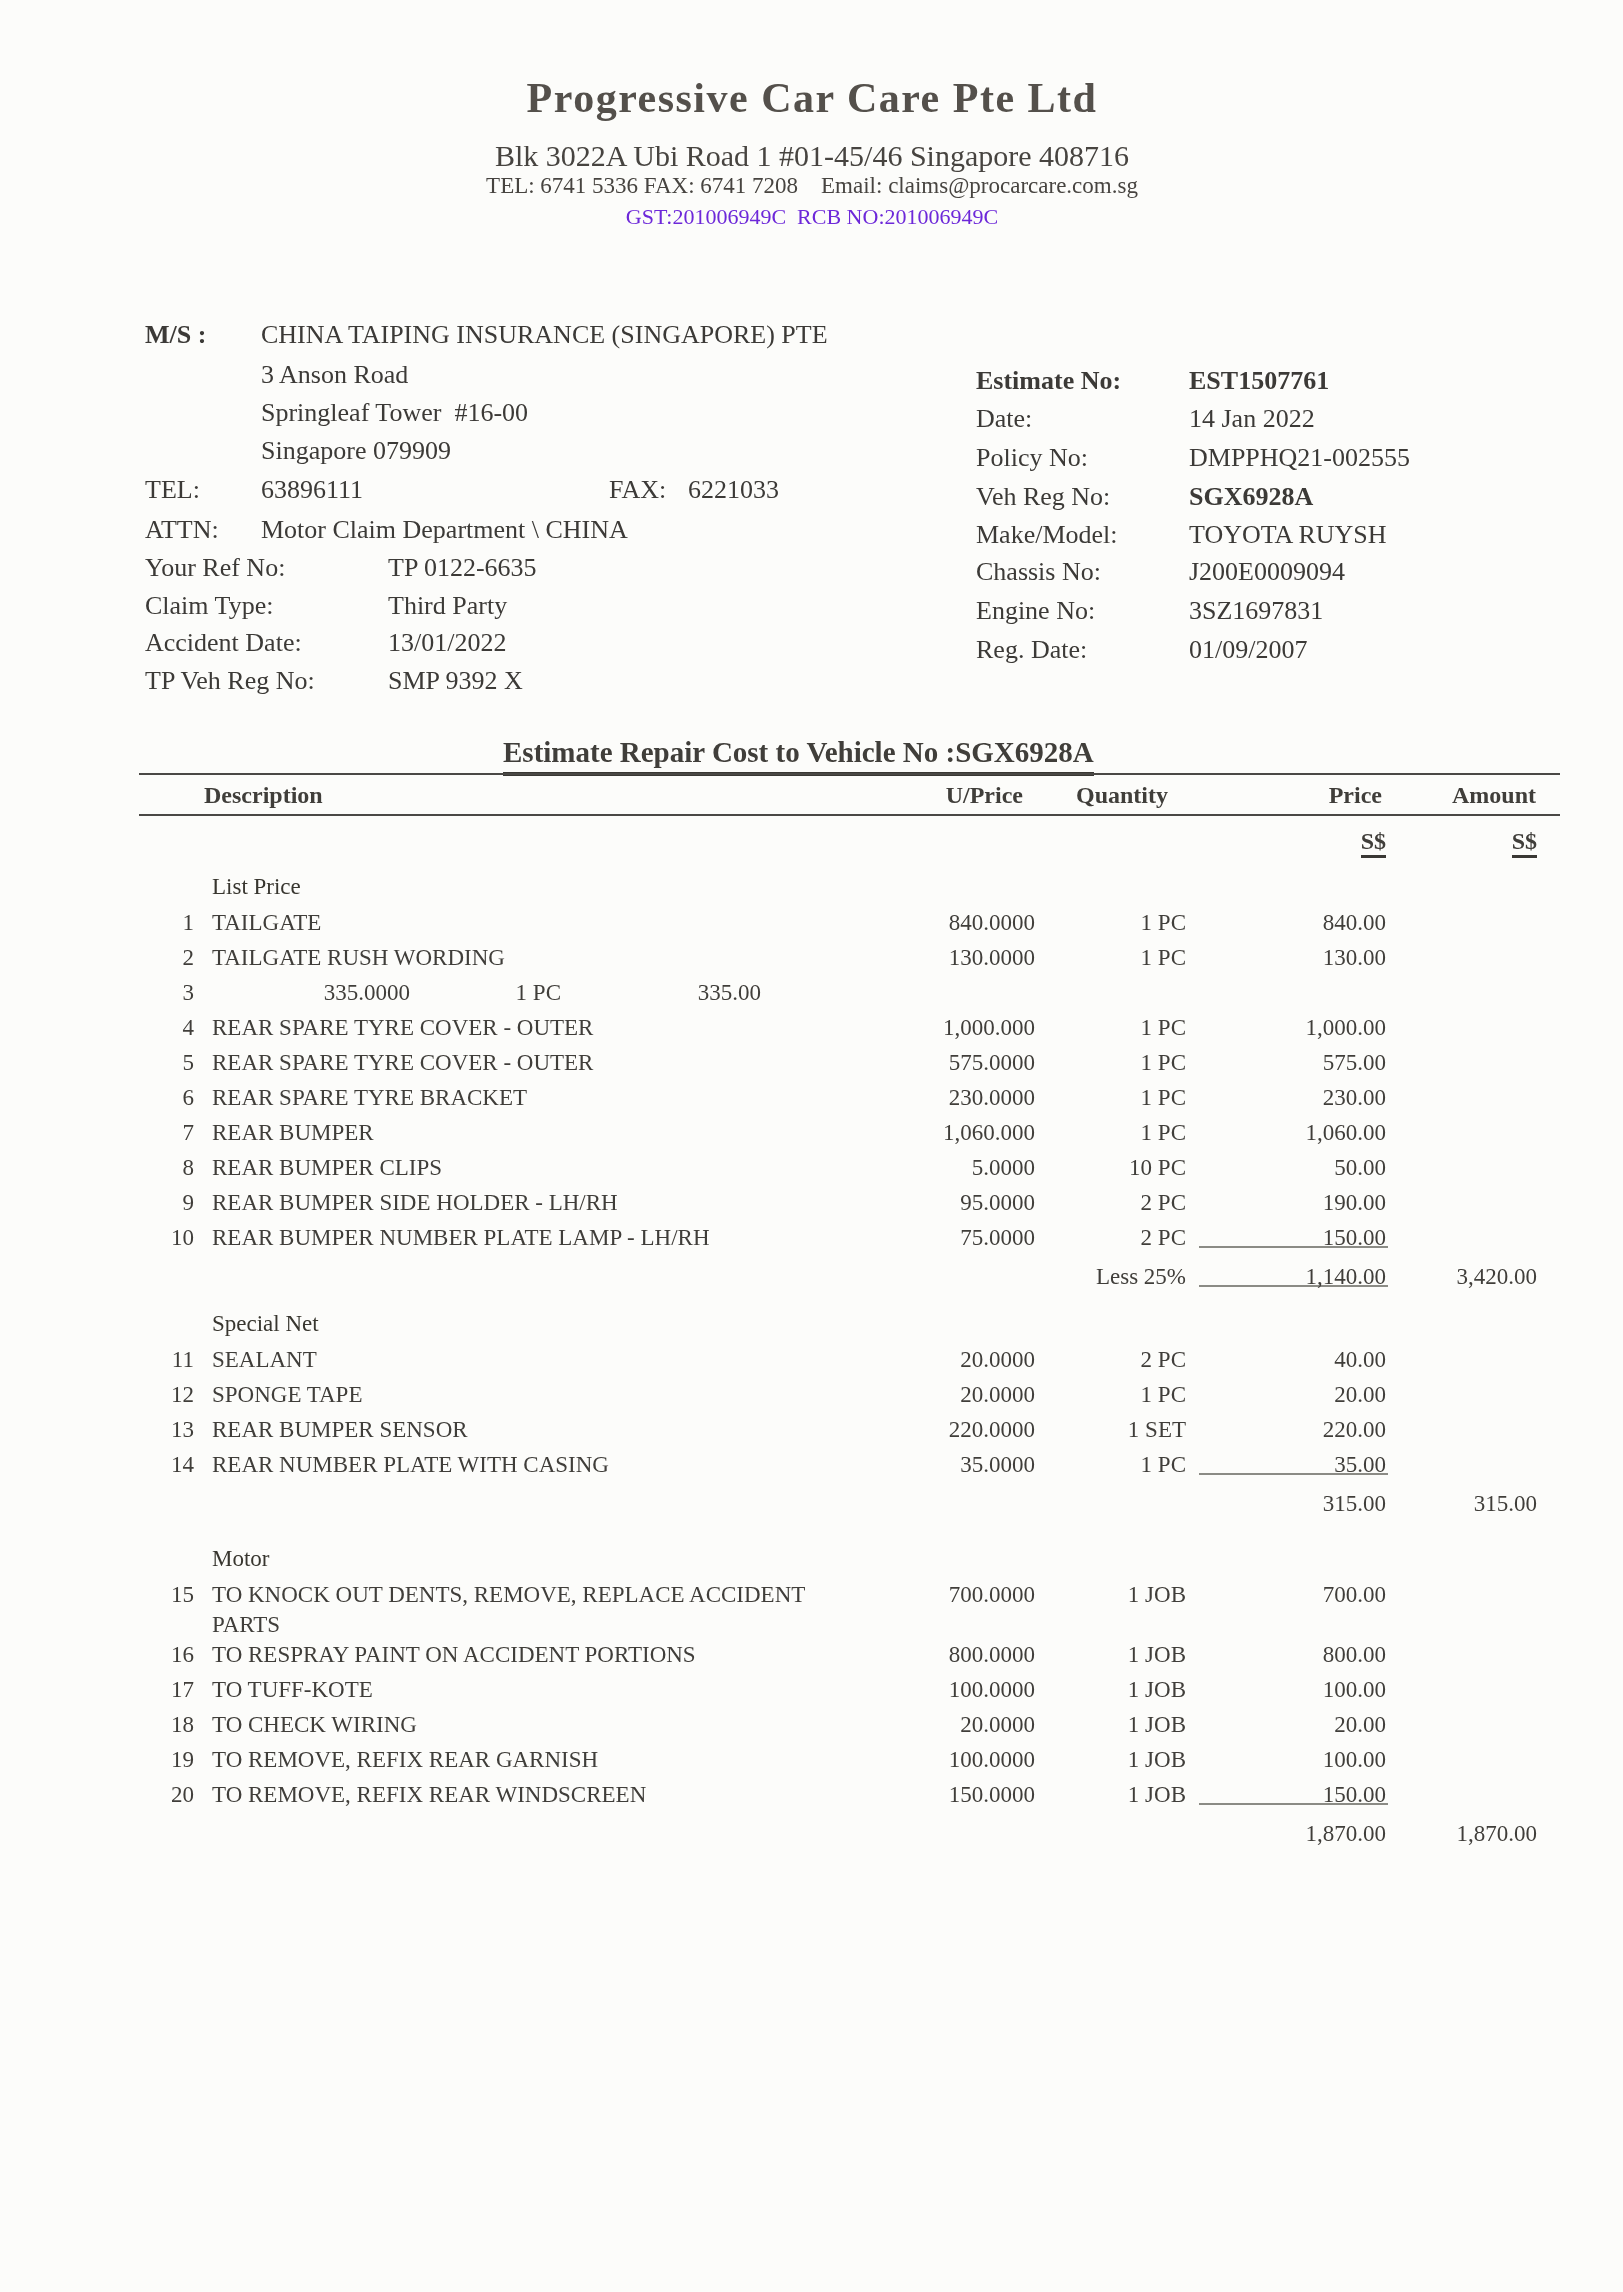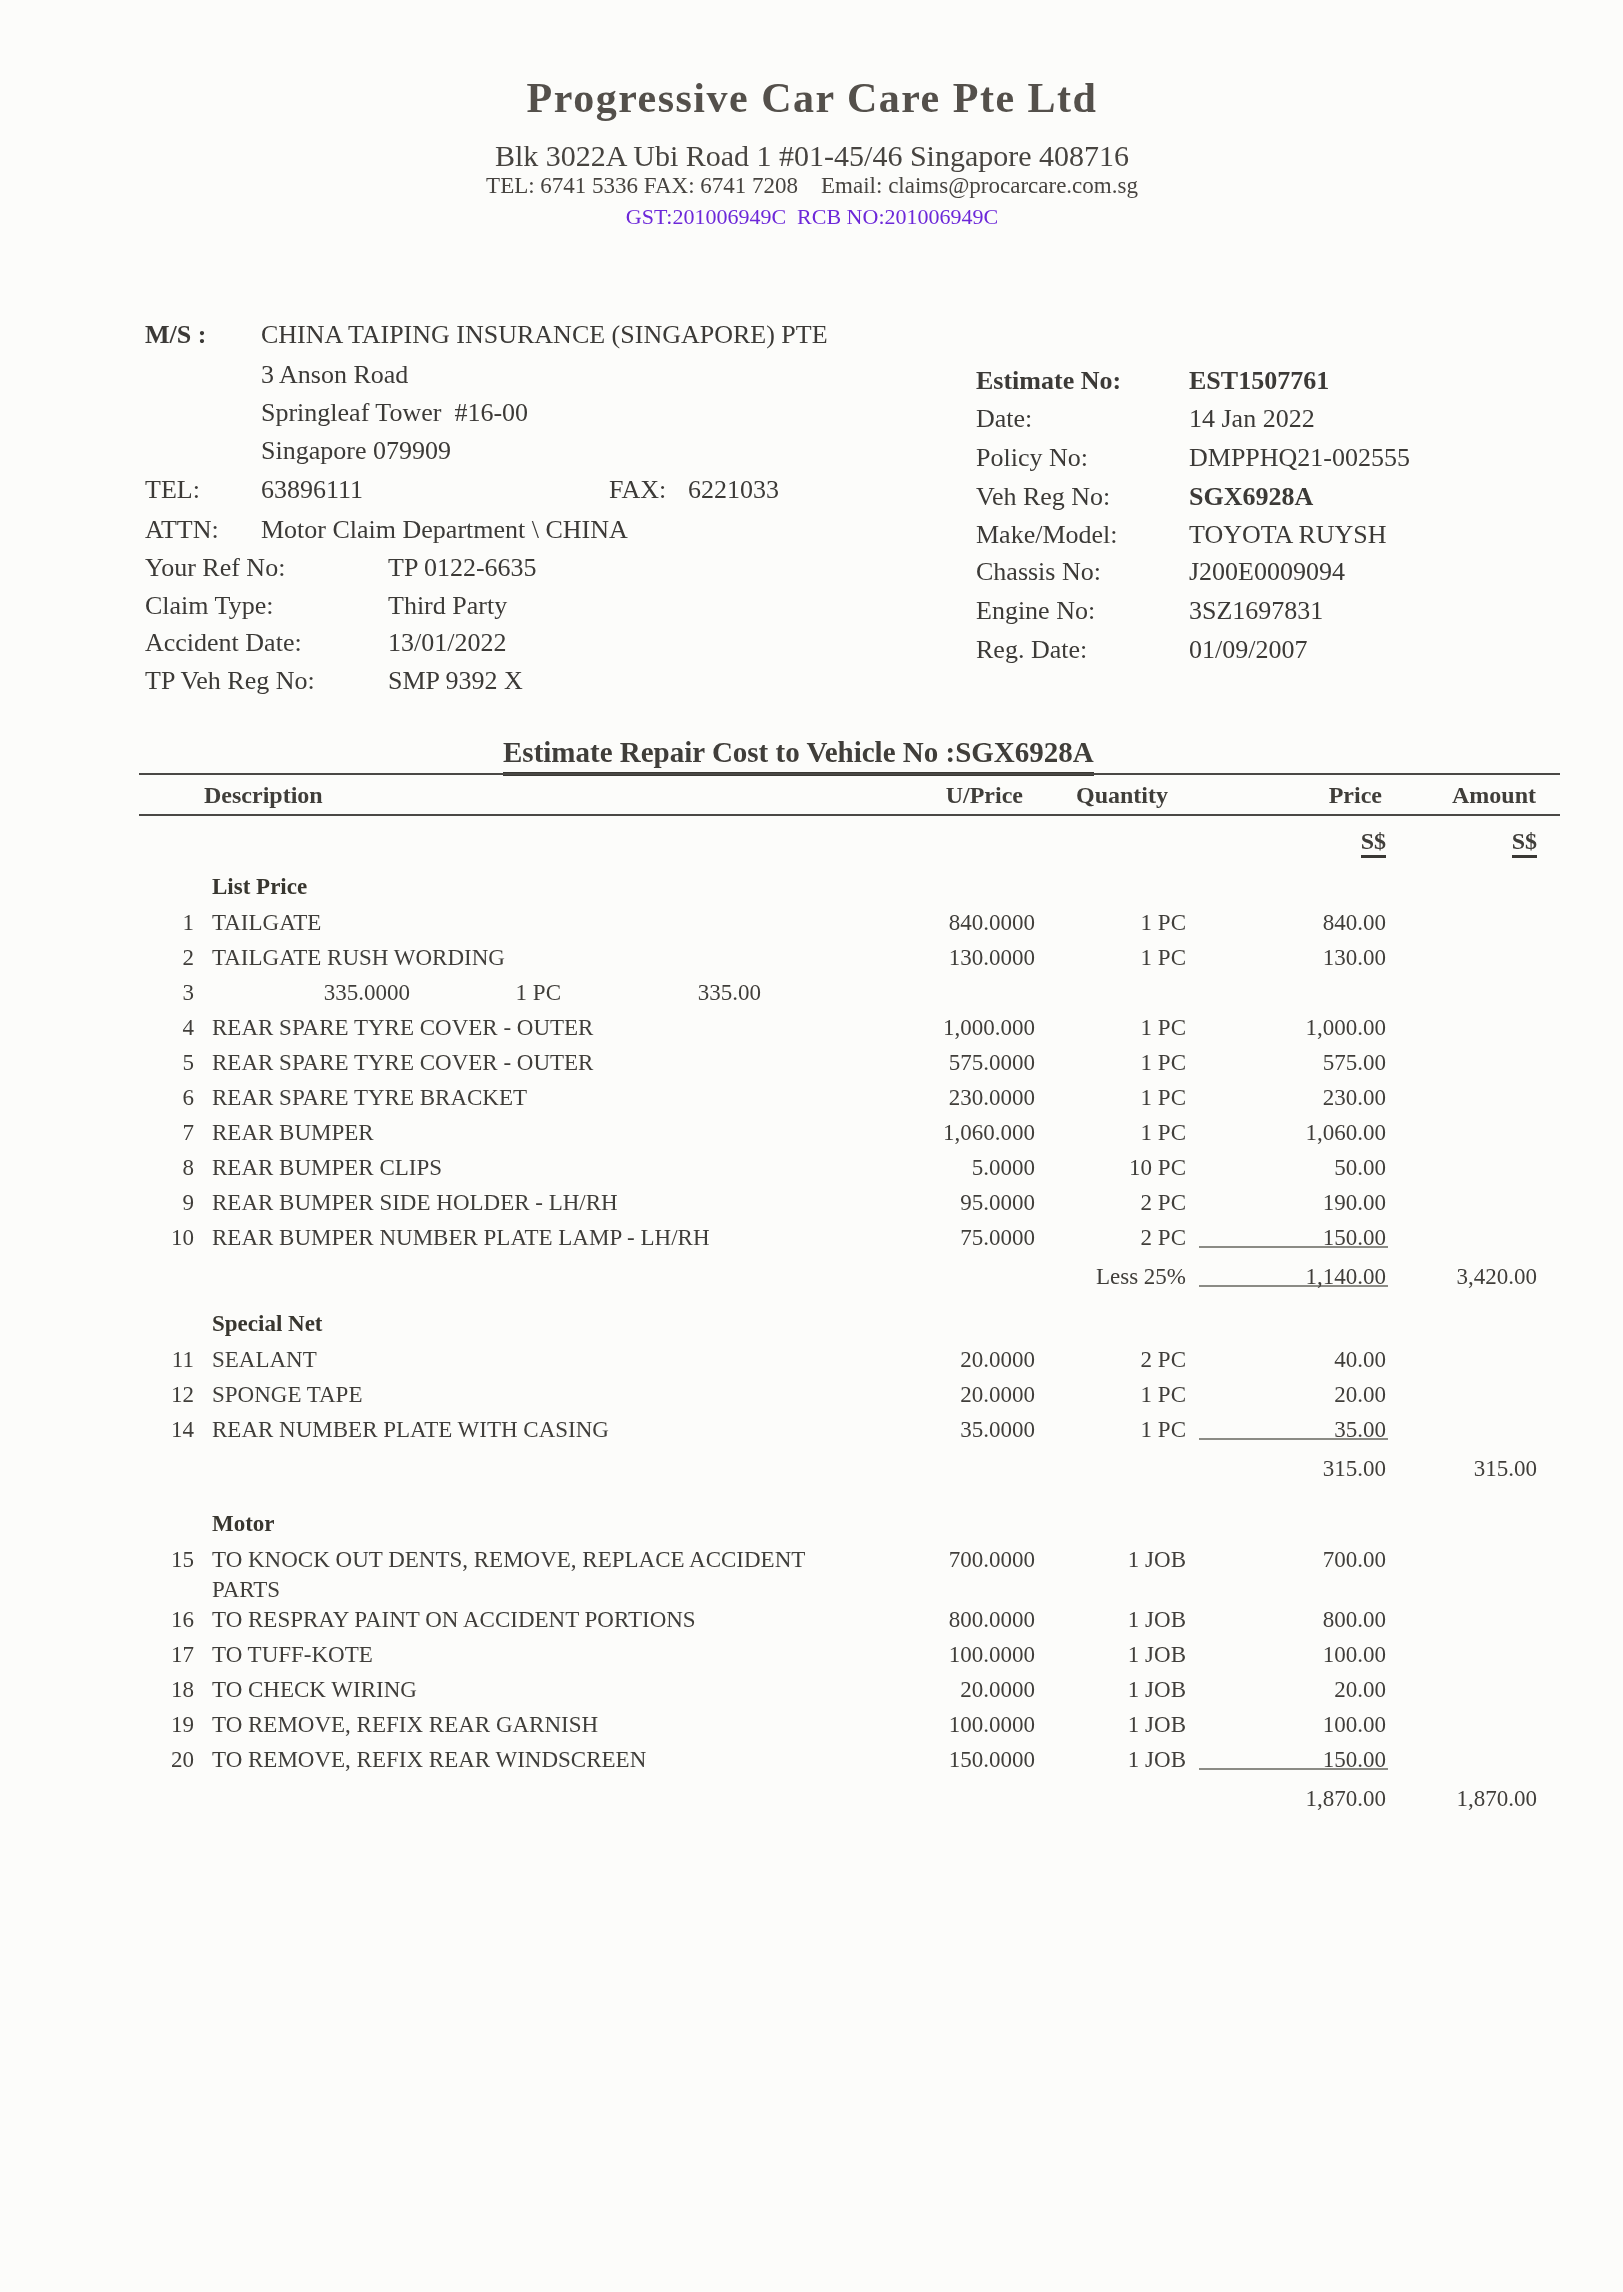--- a/index.html
+++ b/index.html
@@ -44,21 +44,21 @@
   #table-body{position:absolute;left:139px;top:872px;width:1423px;font-size:23px;color:#403e3a;}
   .row{display:flex;align-items:flex-start;min-height:35px;}
   .row > span{line-height:30px;}
   .col-num{width:55px;text-align:right;flex:none;}
   .col-desc{width:607px;padding-left:18px;flex:none;}
   .col-uprice{width:216px;text-align:right;flex:none;}
   .col-qty{width:151px;text-align:right;flex:none;}
   .col-price{width:200px;text-align:right;flex:none;}
   .col-amount{width:151px;text-align:right;flex:none;}
   .section-row{min-height:36px;}
-  .section-name{font-weight:bold;color:#38362f;}
+  .section-name{font-weight:normal;color:#38362f;}
   .sec-gap{margin-top:8px;}
   .sec-gap-lg{margin-top:20px;}
   .rule-row{height:16px;margin-top:-12px;}
   .price-rule{display:block;margin-left:1060px;width:189px;border-top:2px solid #8b8b85;}
   .total-row{min-height:35px;}
 </style>
 </head>
 <body>
 
 <div class="page">
@@ -268,20 +268,28 @@
       </div>
       <div class="row item-row">
         <span class="col-num">12</span>
         <span class="col-desc">SPONGE TAPE</span>
         <span class="col-uprice">20.0000</span>
         <span class="col-qty">1 PC</span>
         <span class="col-price">20.00</span>
         <span class="col-amount"></span>
       </div>
       <div class="row item-row">
+        <span class="col-num">13</span>
+        <span class="col-desc">REAR BUMPER SENSOR</span>
+        <span class="col-uprice">220.0000</span>
+        <span class="col-qty">1 SET</span>
+        <span class="col-price">220.00</span>
+        <span class="col-amount"></span>
+      </div>
+      <div class="row item-row">
         <span class="col-num">14</span>
         <span class="col-desc">REAR NUMBER PLATE WITH CASING</span>
         <span class="col-uprice">35.0000</span>
         <span class="col-qty">1 PC</span>
         <span class="col-price">35.00</span>
         <span class="col-amount"></span>
       </div>
       <div class="rule-row">
         <span class="price-rule"></span>
       </div>

